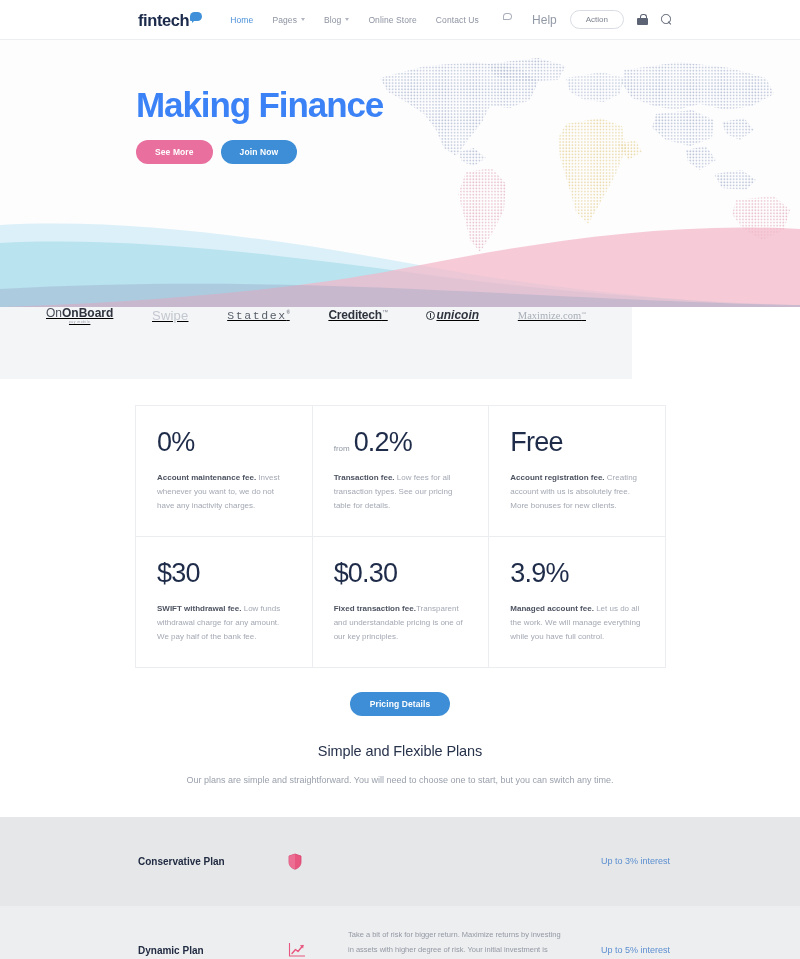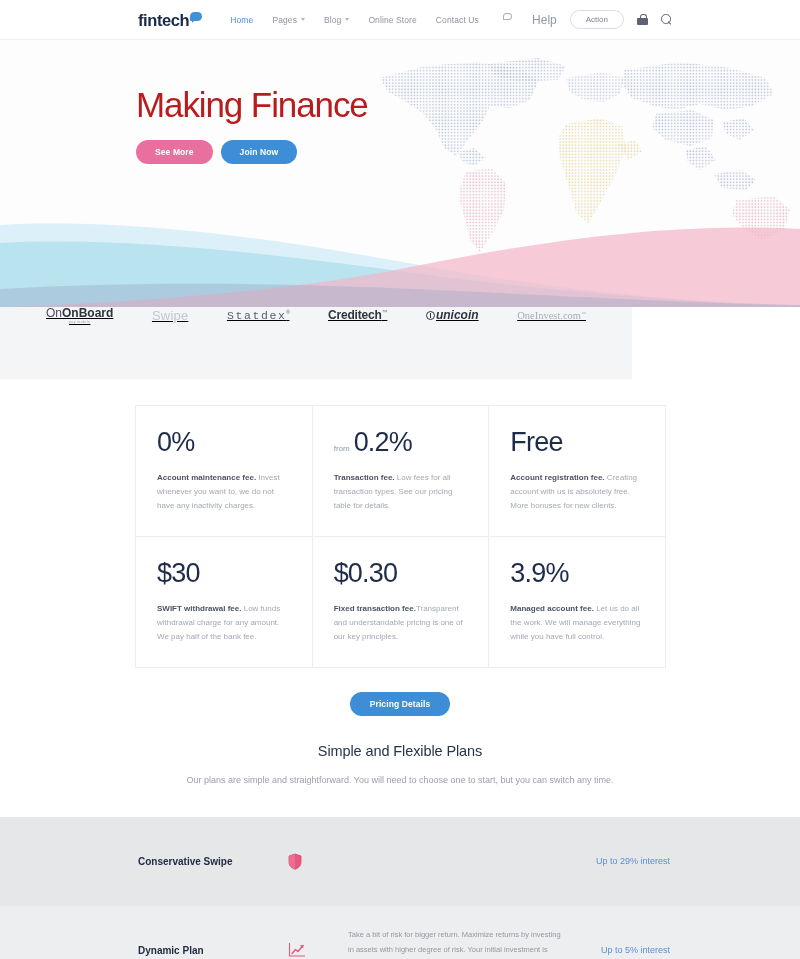--- a/index.html
+++ b/index.html
@@ -111,21 +111,21 @@
     overflow: hidden;
   }
   .hero-map {
     position: absolute; right: 0; top: 8px;
     width: 430px; height: 230px;
     opacity: 1;
   }
   .hero-waves { position: absolute; left: 0; bottom: 0; width: 800px; height: 90px; }
   .hero-content { position: relative; z-index: 5; padding-left: 136px; padding-top: 47px; }
   .hero-title {
-    font-size: 35px; font-weight: 400; color: #b91c1c;
+    font-size: 35px; font-weight: 700; color: #3b82f6;
     line-height: 1.02; letter-spacing: -1.1px;
   }
   .hero-sub {
     margin-top: 19px;
     font-size: 9.5px; color: #7e8593; letter-spacing: 0.05px;
   }
   .hero-btns { margin-top: 17px; display: flex; gap: 8px; }
   .btn {
     font-size: 8.5px; font-weight: 700; color: #fff;
     border: none; border-radius: 13px;
@@ -340,21 +340,21 @@
         <span>Statdex</span><sup>®</sup>
       </div>
       <div class="logo-item lg-creditech">
         <span>Creditech</span><sup>™</sup>
       </div>
       <div class="logo-item lg-unicoin">
         <i class="uni-mark"></i>
           <span>unicoin</span>
       </div>
       <div class="logo-item lg-oneinvest">
-        <span>OneInvest.com</span><sup>™</sup>
+        <span>Maximize.com</span><sup>™</sup>
       </div>
     </div>
   </div>
 
   <div class="pricing">
     <div class="cards">
 
       <div class="card">
         <div class="card-value">
           <span>0%</span>
@@ -420,28 +420,28 @@
       <div class="section-title">Simple and Flexible Plans</div>
       <div class="section-sub">
         <span>Our plans are simple and straightforward. You will need to choose one to start, but you can switch any time.</span>
       </div>
     </div>
   </div>
 
   <div class="plans">
 
     <div class="plan-row alt">
-      <div class="plan-name">Conservative Swipe</div>
+      <div class="plan-name">Conservative Plan</div>
       <div class="plan-icon">
         <svg width="14" height="17" viewBox="0 0 14 17">
           <path d="M7 1 L13 3 V9 C13 13 10 15.4 7 16.2 C4 15.4 1 13 1 9 V3 Z" fill="#e8577f" stroke="#d94570" stroke-width="0.8"></path>
           <path d="M7 1 L7 16.2 C4 15.4 1 13 1 9 V3 Z" fill="#f07da0" opacity="0.6"></path>
         </svg>
       </div>
-      <div class="plan-rate">Up to 29% interest</div>
+      <div class="plan-rate">Up to 3% interest</div>
     </div>
 
     <div class="plan-row alt2">
       <div class="plan-name">Dynamic Plan</div>
       <div class="plan-icon">
         <svg width="18" height="16" viewBox="0 0 18 16">
           <path d="M1.5 1 V14 H17" stroke="#e8577f" stroke-width="1.1" fill="none"></path>
           <path d="M4 11.5 L7.5 7.5 L10 9.5 L15 3.5" stroke="#e8577f" stroke-width="1.4" fill="none" stroke-linecap="round" stroke-linejoin="round"></path>
           <path d="M11.8 3.2 L15.4 3 L15.2 6.6 Z" fill="#e8577f"></path>
         </svg>

